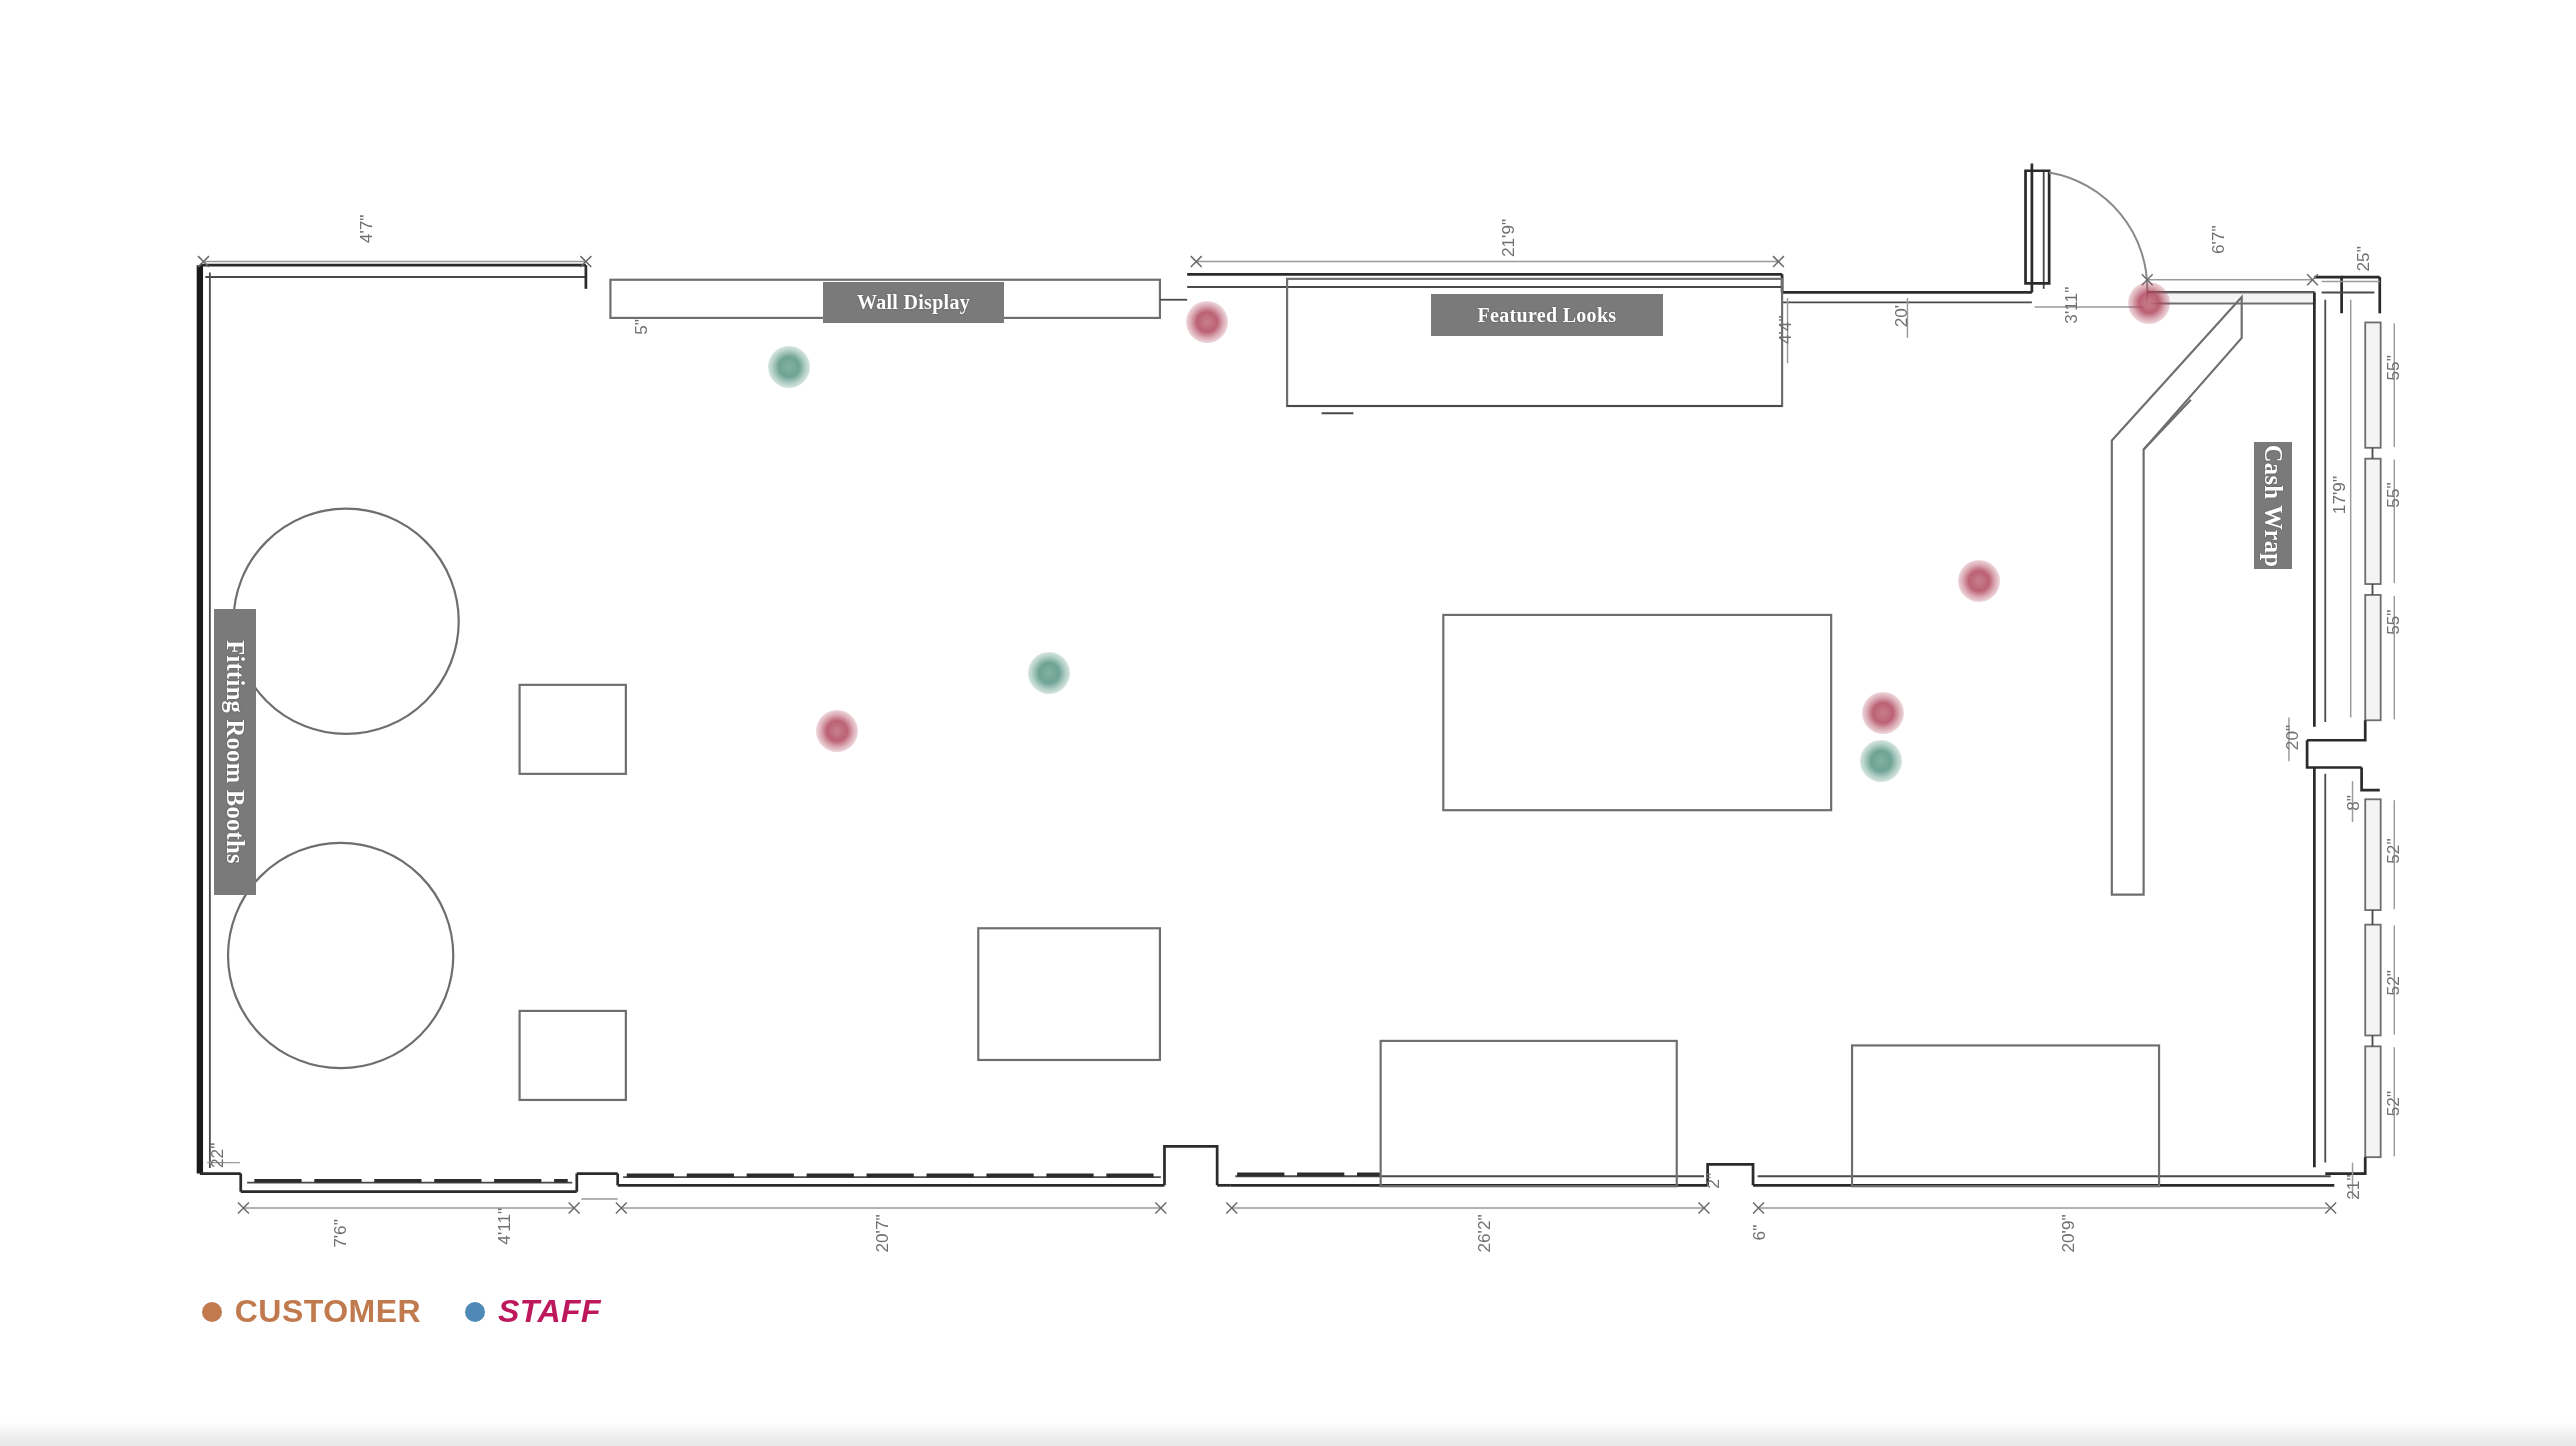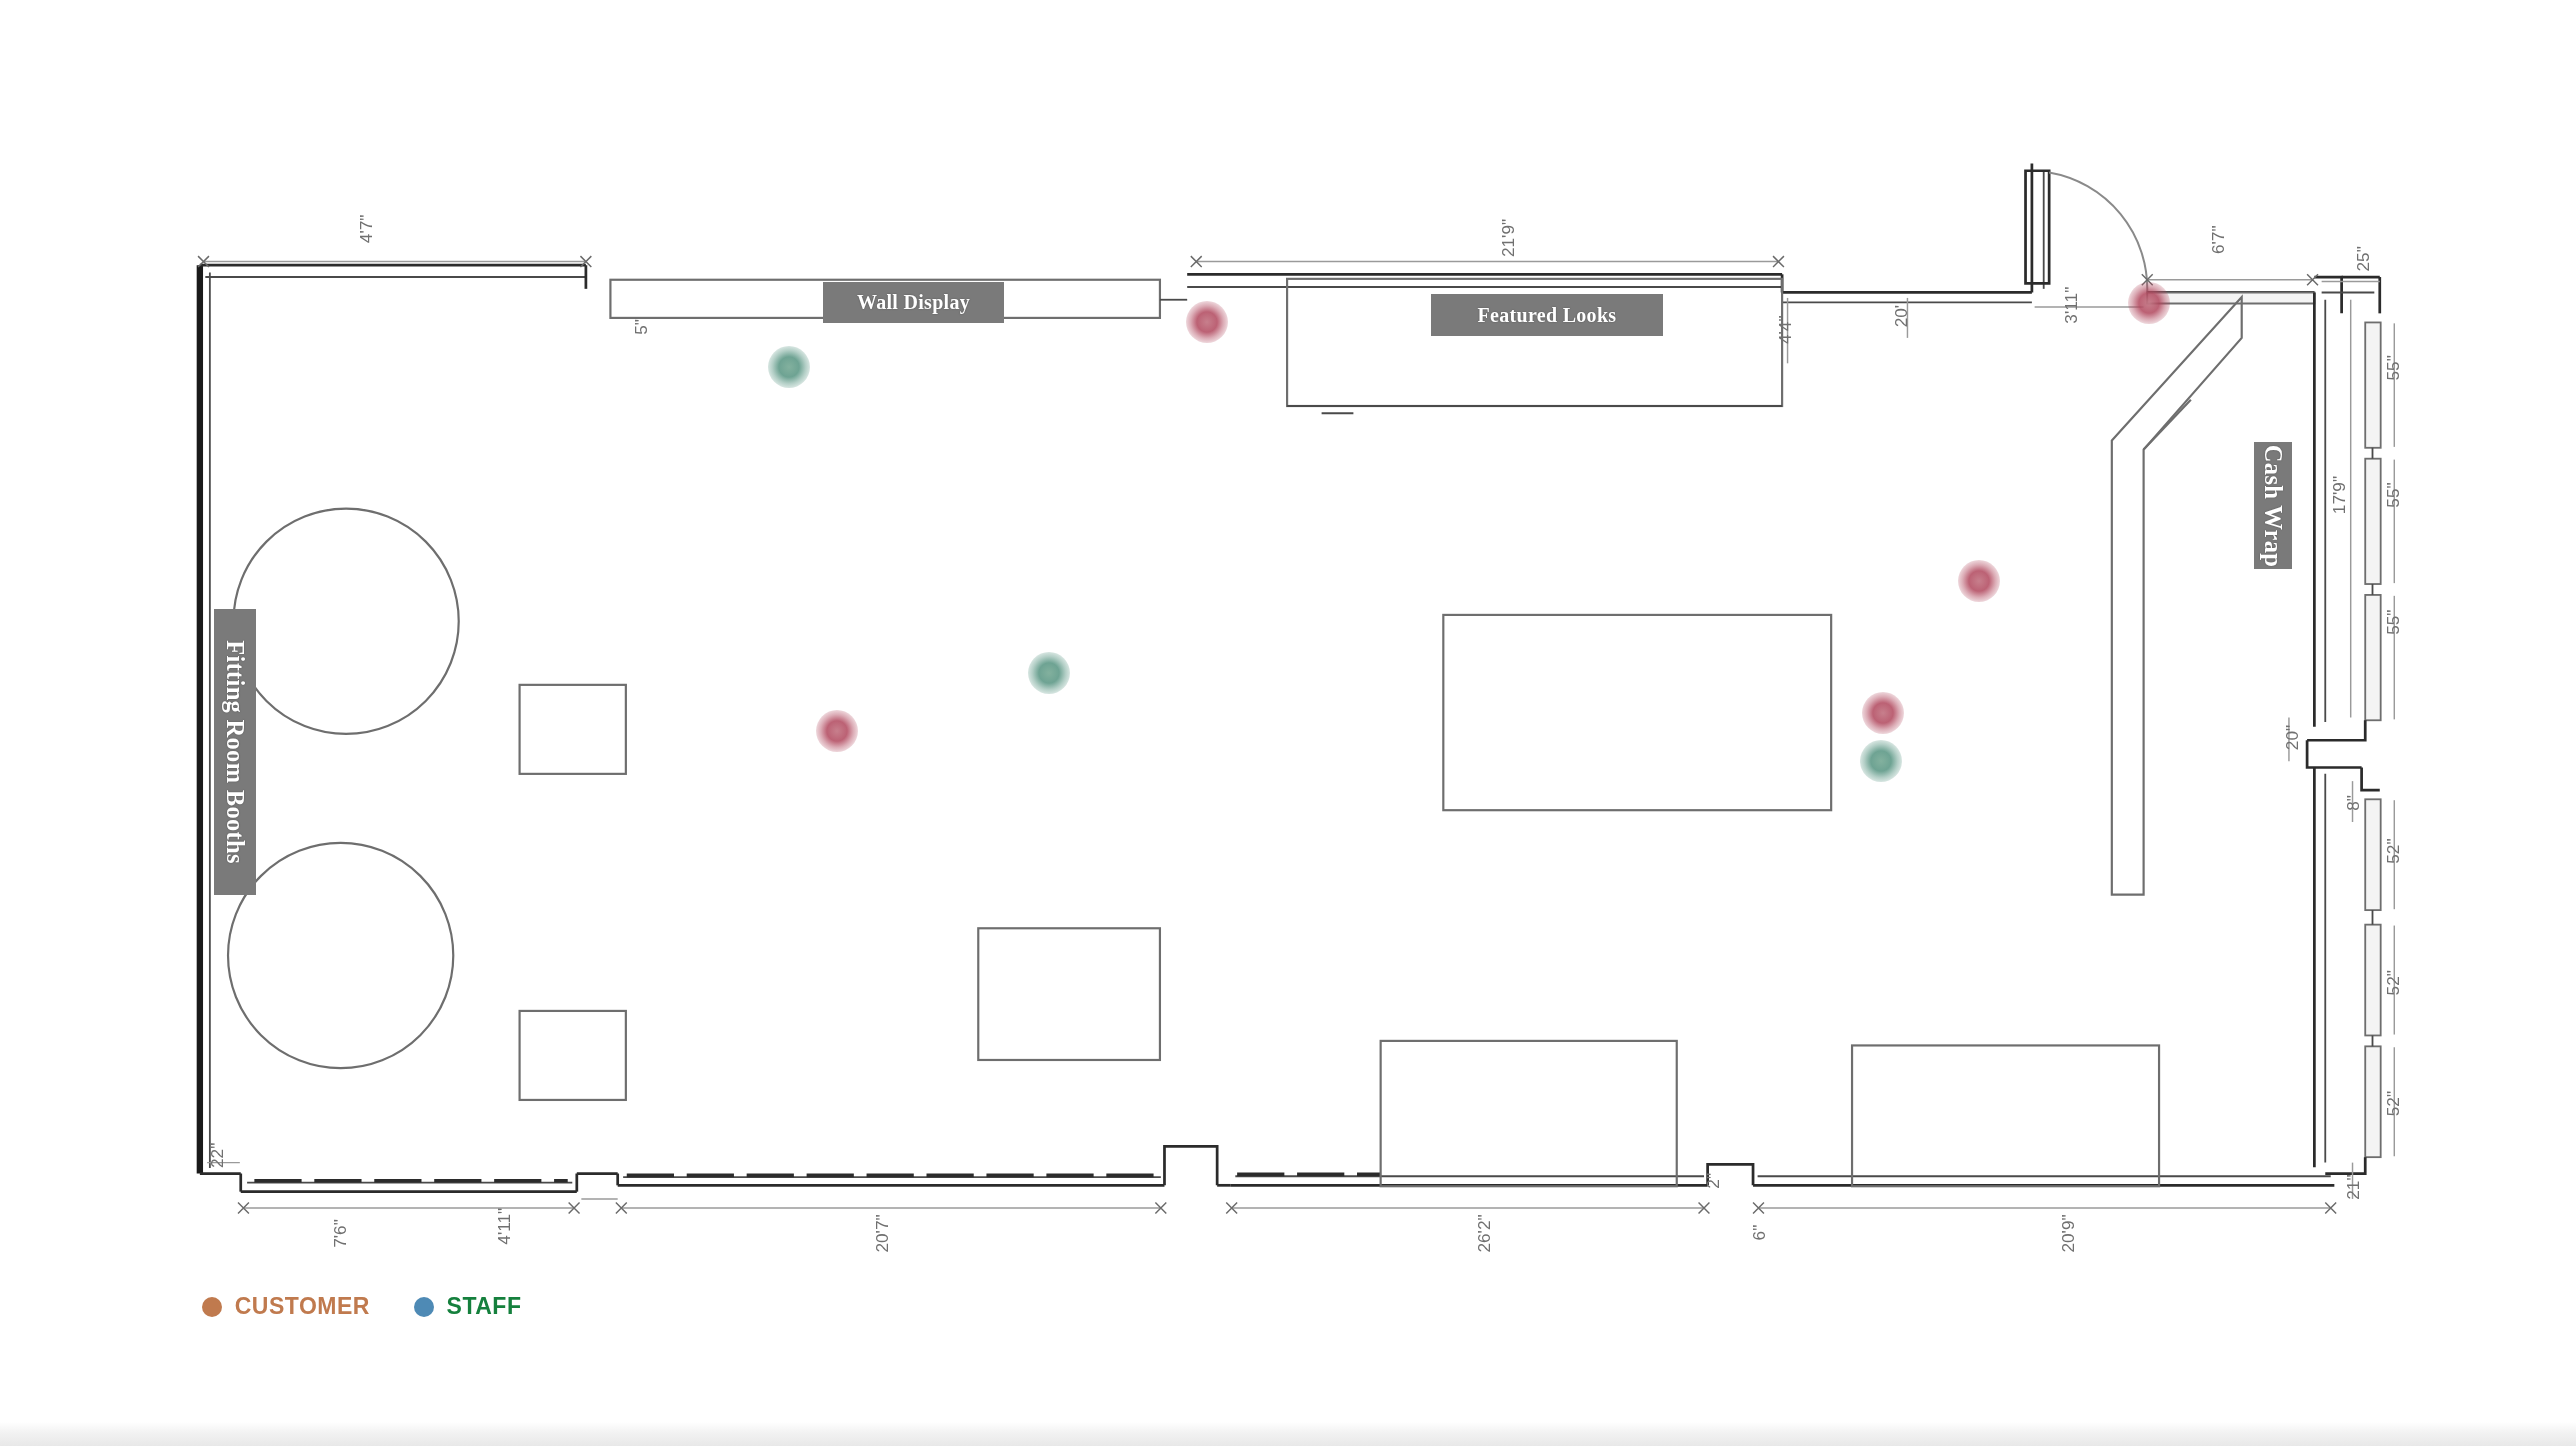--- a/index.html
+++ b/index.html
@@ -36,21 +36,21 @@
 
   
   #legend{
     position:absolute;left:202px;top:1293px;
     display:flex;align-items:center;gap:44px;
   }
   .leg-item{display:flex;align-items:center;gap:12.7px;}
   .leg-dot{width:20px;height:20px;border-radius:50%;display:block;}
   .leg-label{
     font-family:"Liberation Sans", sans-serif;
-    font-weight:bold;font-size:23px;letter-spacing:0.5px;
+    font-weight:bold;font-size:32px;letter-spacing:0.5px;
   }
 
   
   .person{position:absolute;width:42px;height:42px;border-radius:50%;pointer-events:none;}
   .person.customer{
     background:radial-gradient(circle at 50% 50%,
       rgba(196,120,134,.95) 0%,
       rgba(176,70,92,.85) 34%,
       rgba(176,70,92,.45) 55%,
       rgba(176,70,92,.10) 78%,
@@ -300,19 +300,19 @@
       <div class="person staff" style="left: 1860px; top: 740px;"></div>
     </div>
 
   <div id="legend">
     <div class="leg-item">
       <span class="leg-dot" id="leg-dot-customer" style="background: rgb(192, 122, 78);"></span>
       <span class="leg-label" id="leg-label-customer" style="color: rgb(192, 122, 78);">CUSTOMER</span>
     </div>
     <div class="leg-item">
       <span class="leg-dot" id="leg-dot-staff" style="background: rgb(78, 138, 181);"></span>
-      <span class="leg-label" id="leg-label-staff" style="color: #15803d;">STAFF</span>
+      <span class="leg-label" id="leg-label-staff" style="color: #be185d; font-style: italic;">STAFF</span>
     </div>
   </div>
 
   <div id="page-edge"></div>
 </div>
 
 
 </body></html>

